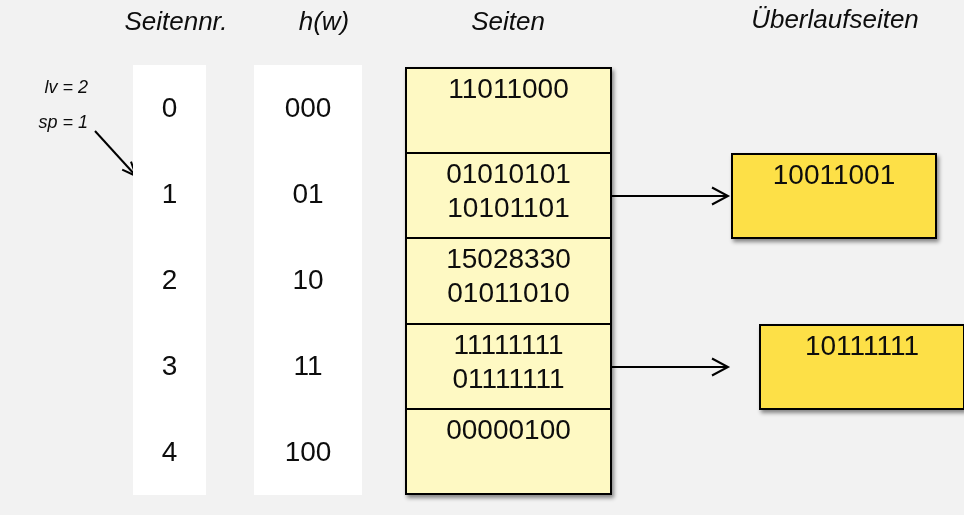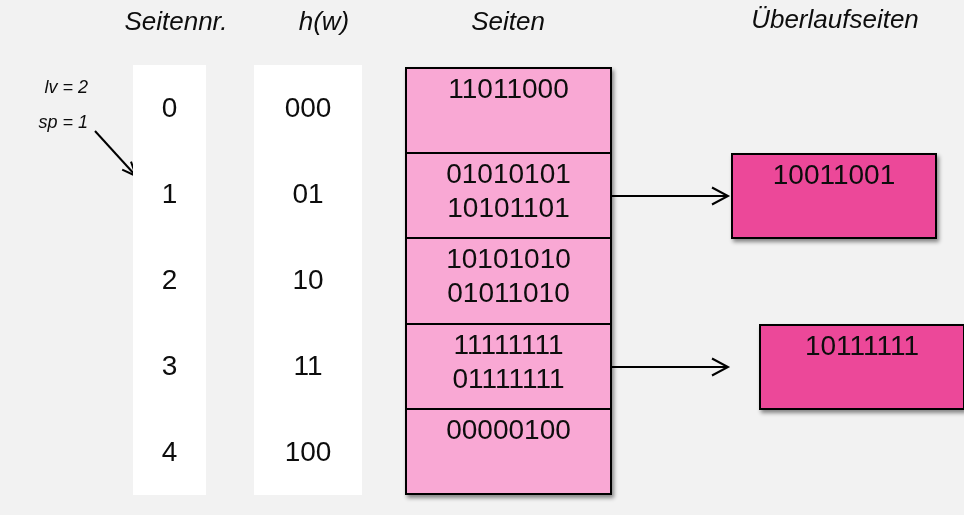--- a/index.html
+++ b/index.html
@@ -63,21 +63,21 @@
     justify-content: center;
     font-size: 28px;
   }
 
   .pages-table {
     position: absolute;
     left: 405px;
     top: 67px;
     width: 207px;
     height: 428px;
-    background: #f9a8d4;
+    background: #fef9c3;
     border: 2px solid #000000;
     box-sizing: border-box;
     box-shadow: 2px 3px 4px rgba(0,0,0,0.45);
     display: flex;
     flex-direction: column;
   }
   .page-cell {
     flex: 1 1 0;
     border-bottom: 2px solid #000000;
     box-sizing: border-box;
@@ -89,21 +89,21 @@
     font-size: 28px;
     line-height: 34px;
     min-height: 34px;
   }
 
   .overflow-box {
     position: absolute;
     left: 731px;
     width: 206px;
     height: 86px;
-    background: #ec4899;
+    background: #fde047;
     border: 2px solid #000000;
     box-sizing: border-box;
     box-shadow: 2px 3px 4px rgba(0,0,0,0.45);
     text-align: center;
     padding-top: 3px;
   }
   .overflow-1 { top: 153px; }
   .overflow-2 { top: 324px; margin-left: 28px; }
 
   .arrow-svg { position: absolute; }
@@ -150,21 +150,21 @@
   <div class="pages-table">
     <div class="page-cell">
       <div class="bin">11011000</div>
       <div class="bin"></div>
     </div>
     <div class="page-cell">
       <div class="bin">01010101</div>
       <div class="bin">10101101</div>
     </div>
     <div class="page-cell">
-      <div class="bin">10101010</div>
+      <div class="bin">15028330</div>
       <div class="bin">01011010</div>
     </div>
     <div class="page-cell">
       <div class="bin">11111111</div>
       <div class="bin">01111111</div>
     </div>
     <div class="page-cell">
       <div class="bin">00000100</div>
       <div class="bin"></div>
     </div>

